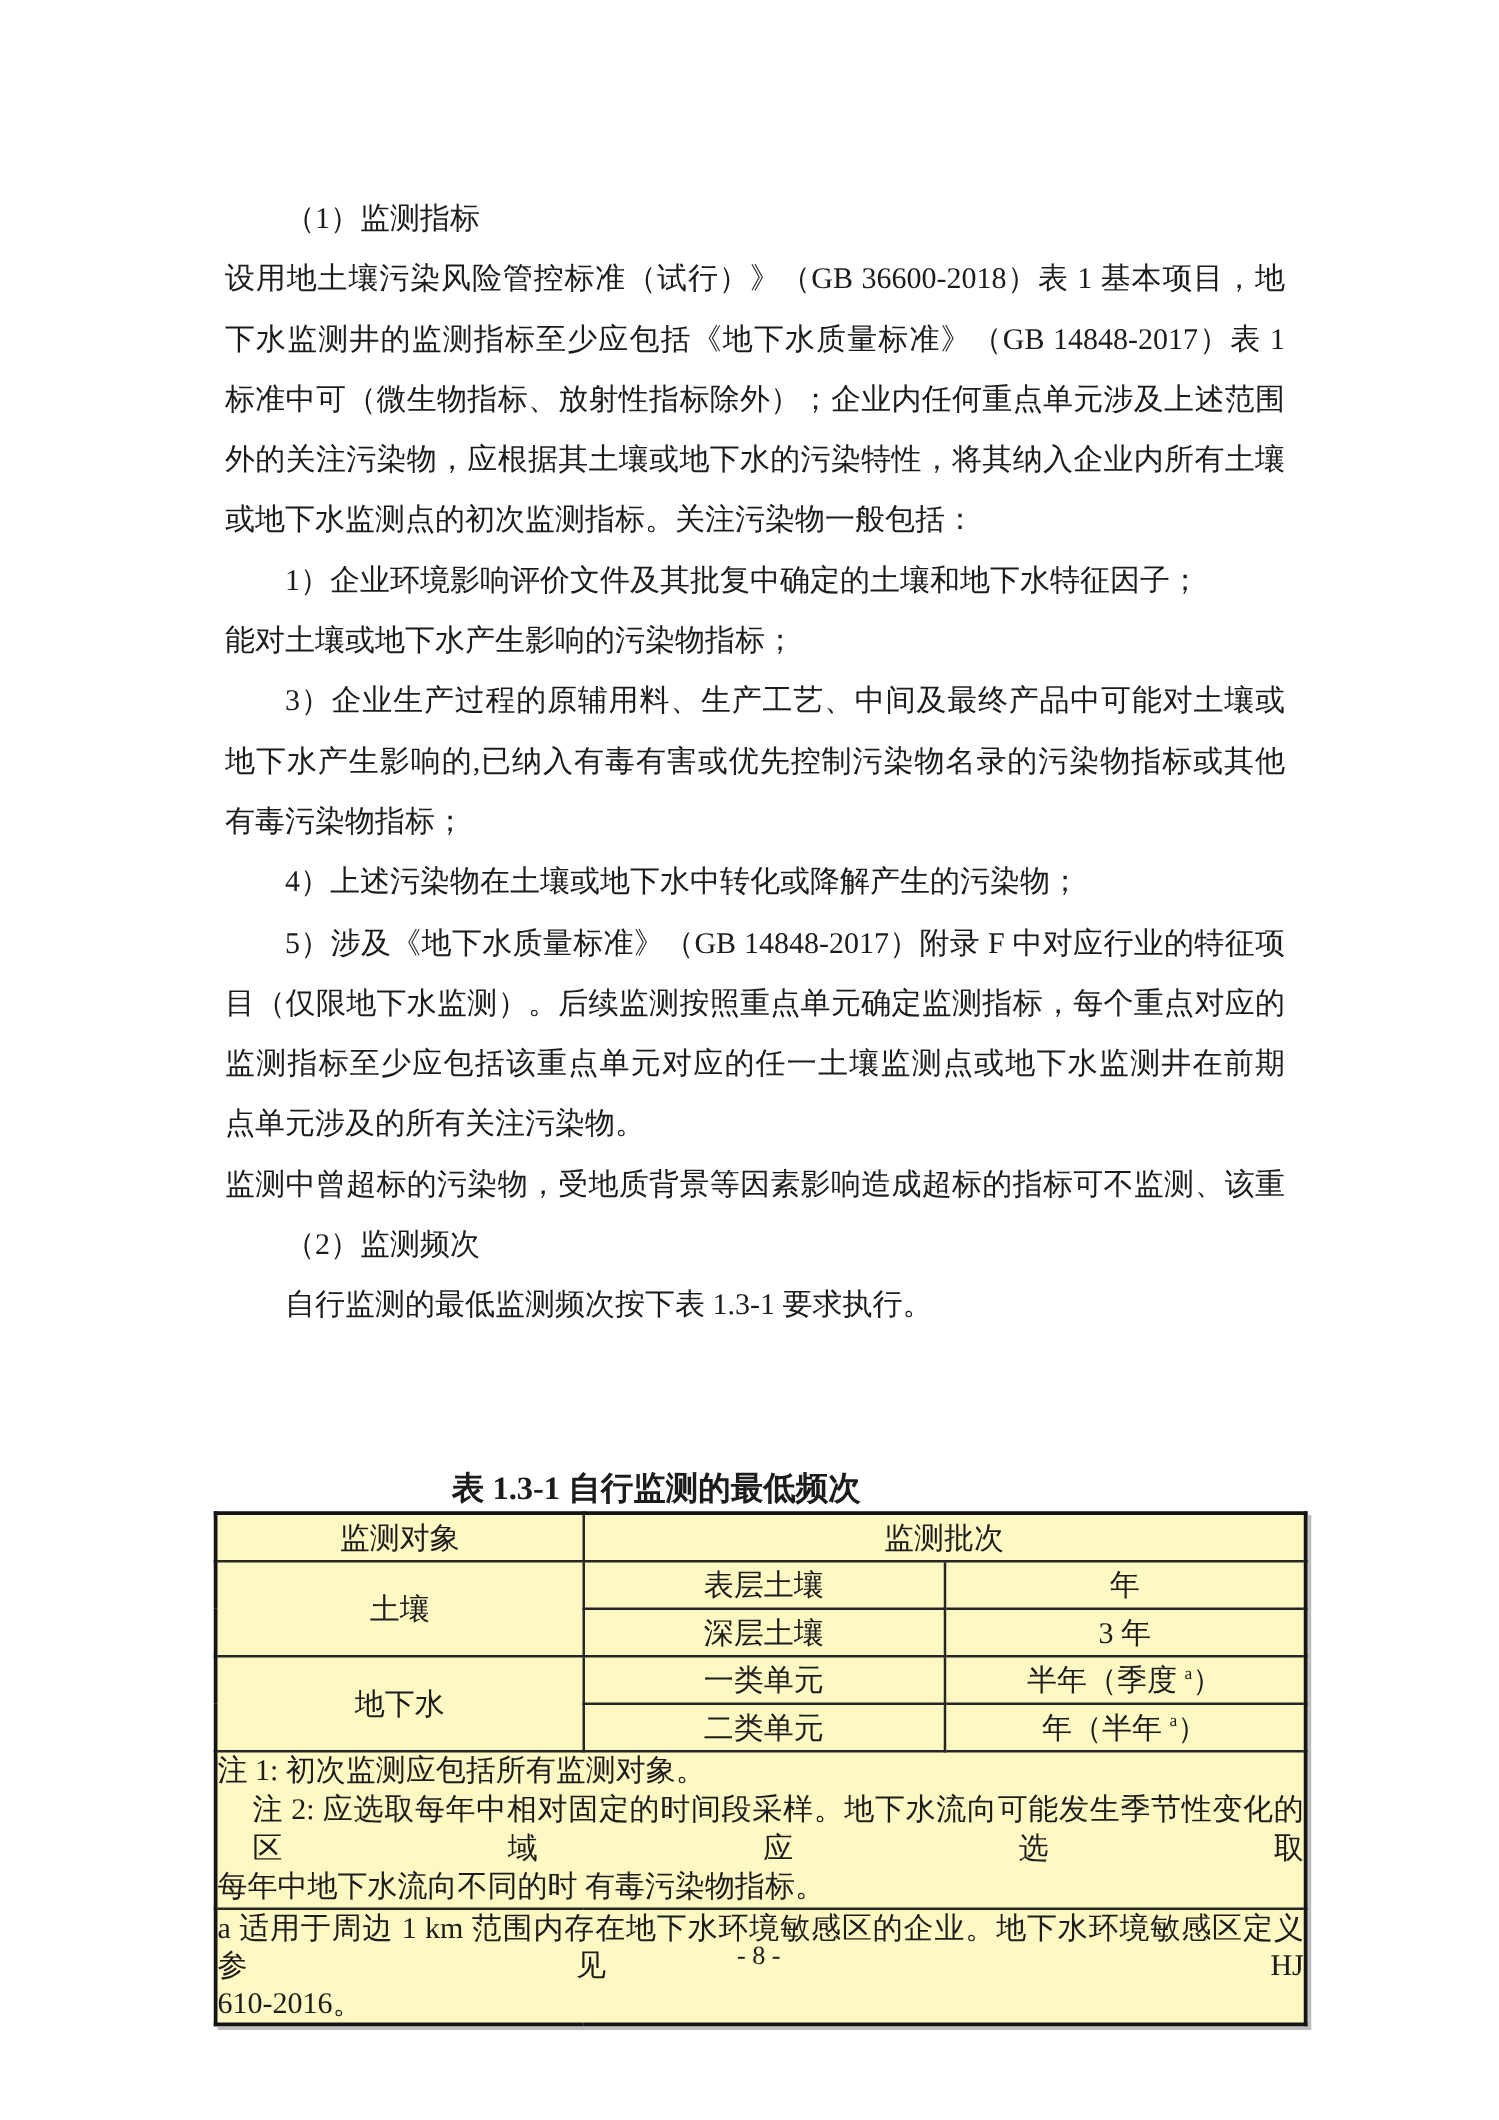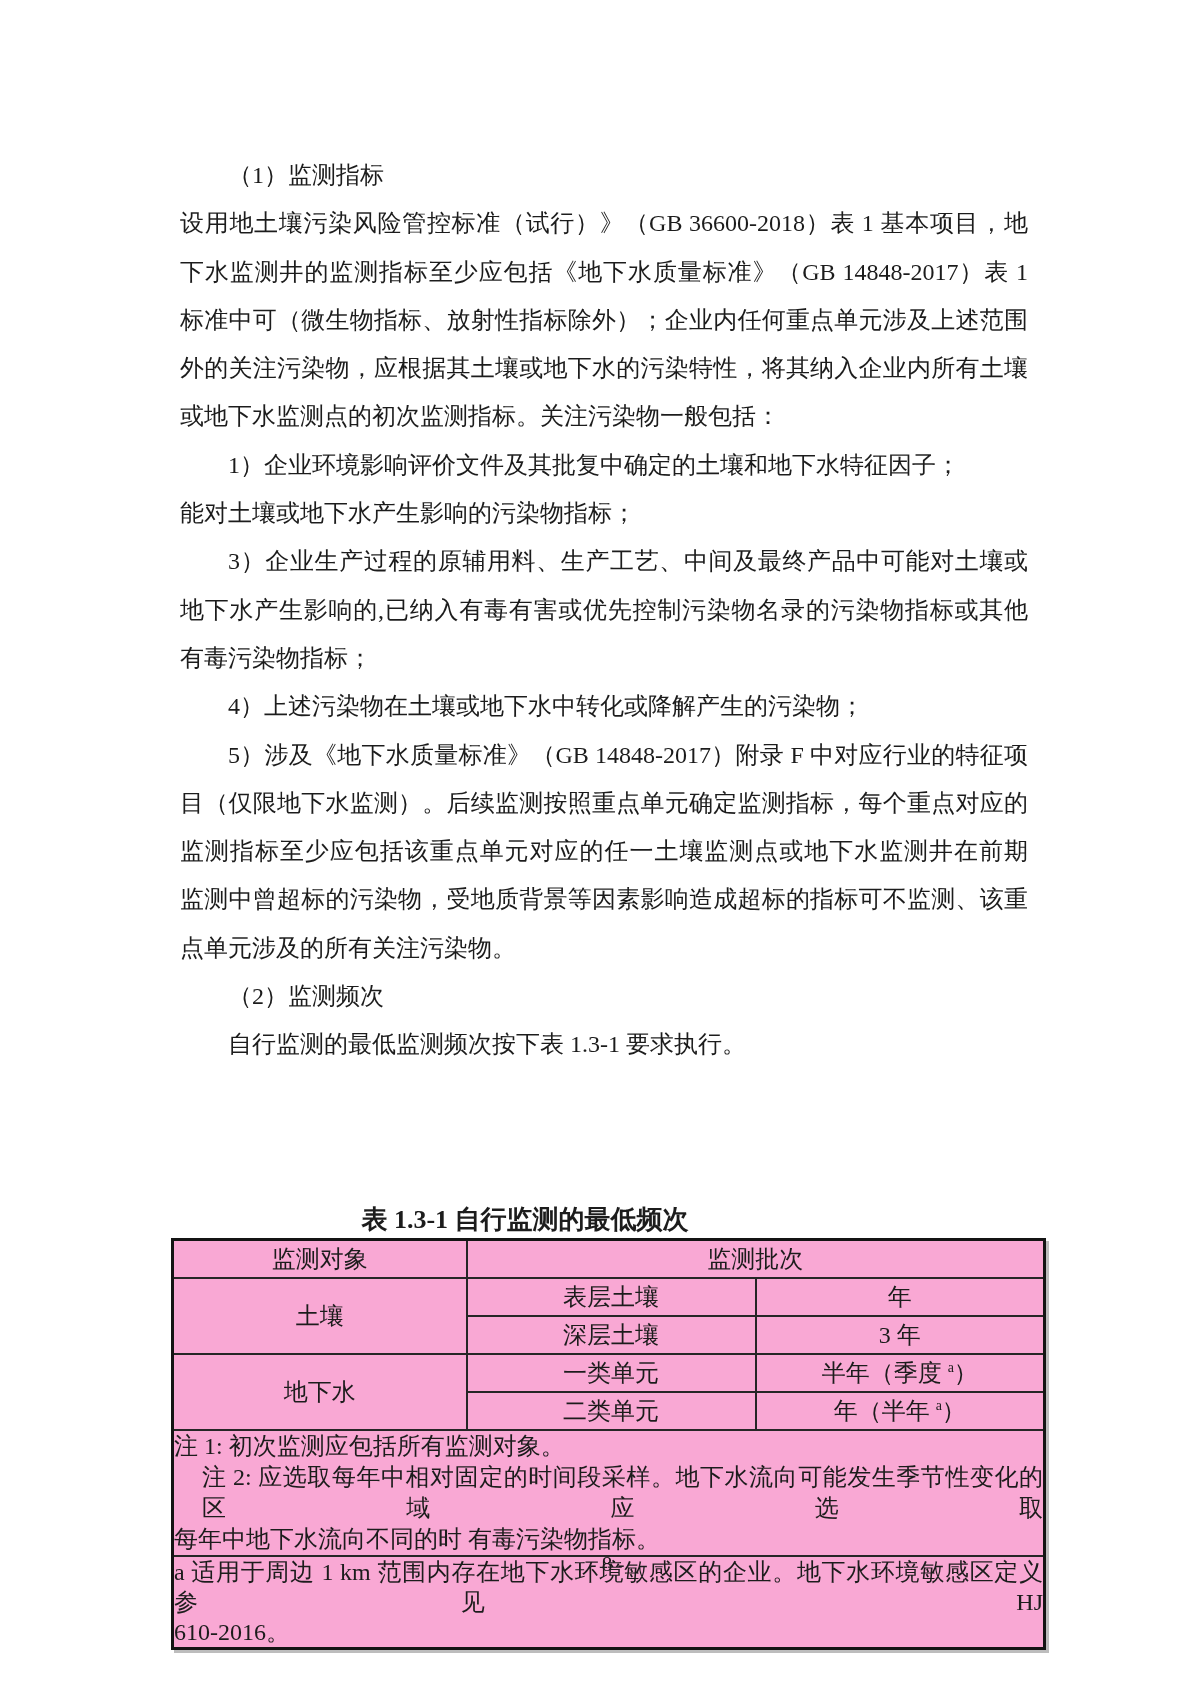--- a/index.html
+++ b/index.html
@@ -18,32 +18,32 @@
     font-size:24px;
     height:48.3px; line-height:48.3px;
     text-align:justify;
     white-space:pre-wrap;
     overflow:visible;
   }
   .ln.str { text-align-last:justify; }
   .ln.ind { text-indent:48px; }
 
   
-  .table-block { position:absolute; left:171px; top:1176px; width:708px;margin-top:29px; }
+  .table-block { position:absolute; left:171px; top:1176px; width:708px; }
   .table-title {
     font-size:26px; font-weight:bold;
     text-align:center;
     height:33px; line-height:30px;
   }
   table.freq {
     border-collapse:collapse;
     width:872px; table-layout:fixed;
     border:3px solid #141414;
     box-shadow:3px 3px 0 #bdbdbd;
-    background:#f9a8d4;
+    background:#fef9c3;
   }
   table.freq td {
     border:2px solid #262626;
     font-size:24px;
     text-align:center; vertical-align:middle;
     padding:0;
   }
   tr.rh td { height:36px; }
   td.notes-cell, td.foot-cell {
     text-align:left;
@@ -75,22 +75,22 @@
     <div class="ln">或地下水监测点的初次监测指标。关注污染物一般包括：</div>
     <div class="ln ind">1）企业环境影响评价文件及其批复中确定的土壤和地下水特征因子；</div>
     <div class="ln">能对土壤或地下水产生影响的污染物指标；</div>
     <div class="ln ind str">3）企业生产过程的原辅用料、生产工艺、中间及最终产品中可能对土壤或</div>
     <div class="ln str">地下水产生影响的,已纳入有毒有害或优先控制污染物名录的污染物指标或其他</div>
     <div class="ln">有毒污染物指标；</div>
     <div class="ln ind">4）上述污染物在土壤或地下水中转化或降解产生的污染物；</div>
     <div class="ln ind str">5）涉及《地下水质量标准》（GB 14848-2017）附录 F 中对应行业的特征项</div>
     <div class="ln str">目（仅限地下水监测）。后续监测按照重点单元确定监测指标，每个重点对应的</div>
     <div class="ln str">监测指标至少应包括该重点单元对应的任一土壤监测点或地下水监测井在前期</div>
+    <div class="ln">点单元涉及的所有关注污染物。</div>
     <div class="ln str">监测中曾超标的污染物，受地质背景等因素影响造成超标的指标可不监测、该重</div>
-    <div class="ln">点单元涉及的所有关注污染物。</div>
     <div class="ln ind">（2）监测频次</div>
     <div class="ln ind">自行监测的最低监测频次按下表 1.3-1 要求执行。</div>
   </div>
 
   <div class="table-block">
     <div class="table-title">表 1.3-1 自行监测的最低频次</div>
 
     <table class="freq">
       <colgroup>
         <col style="width:294px">

